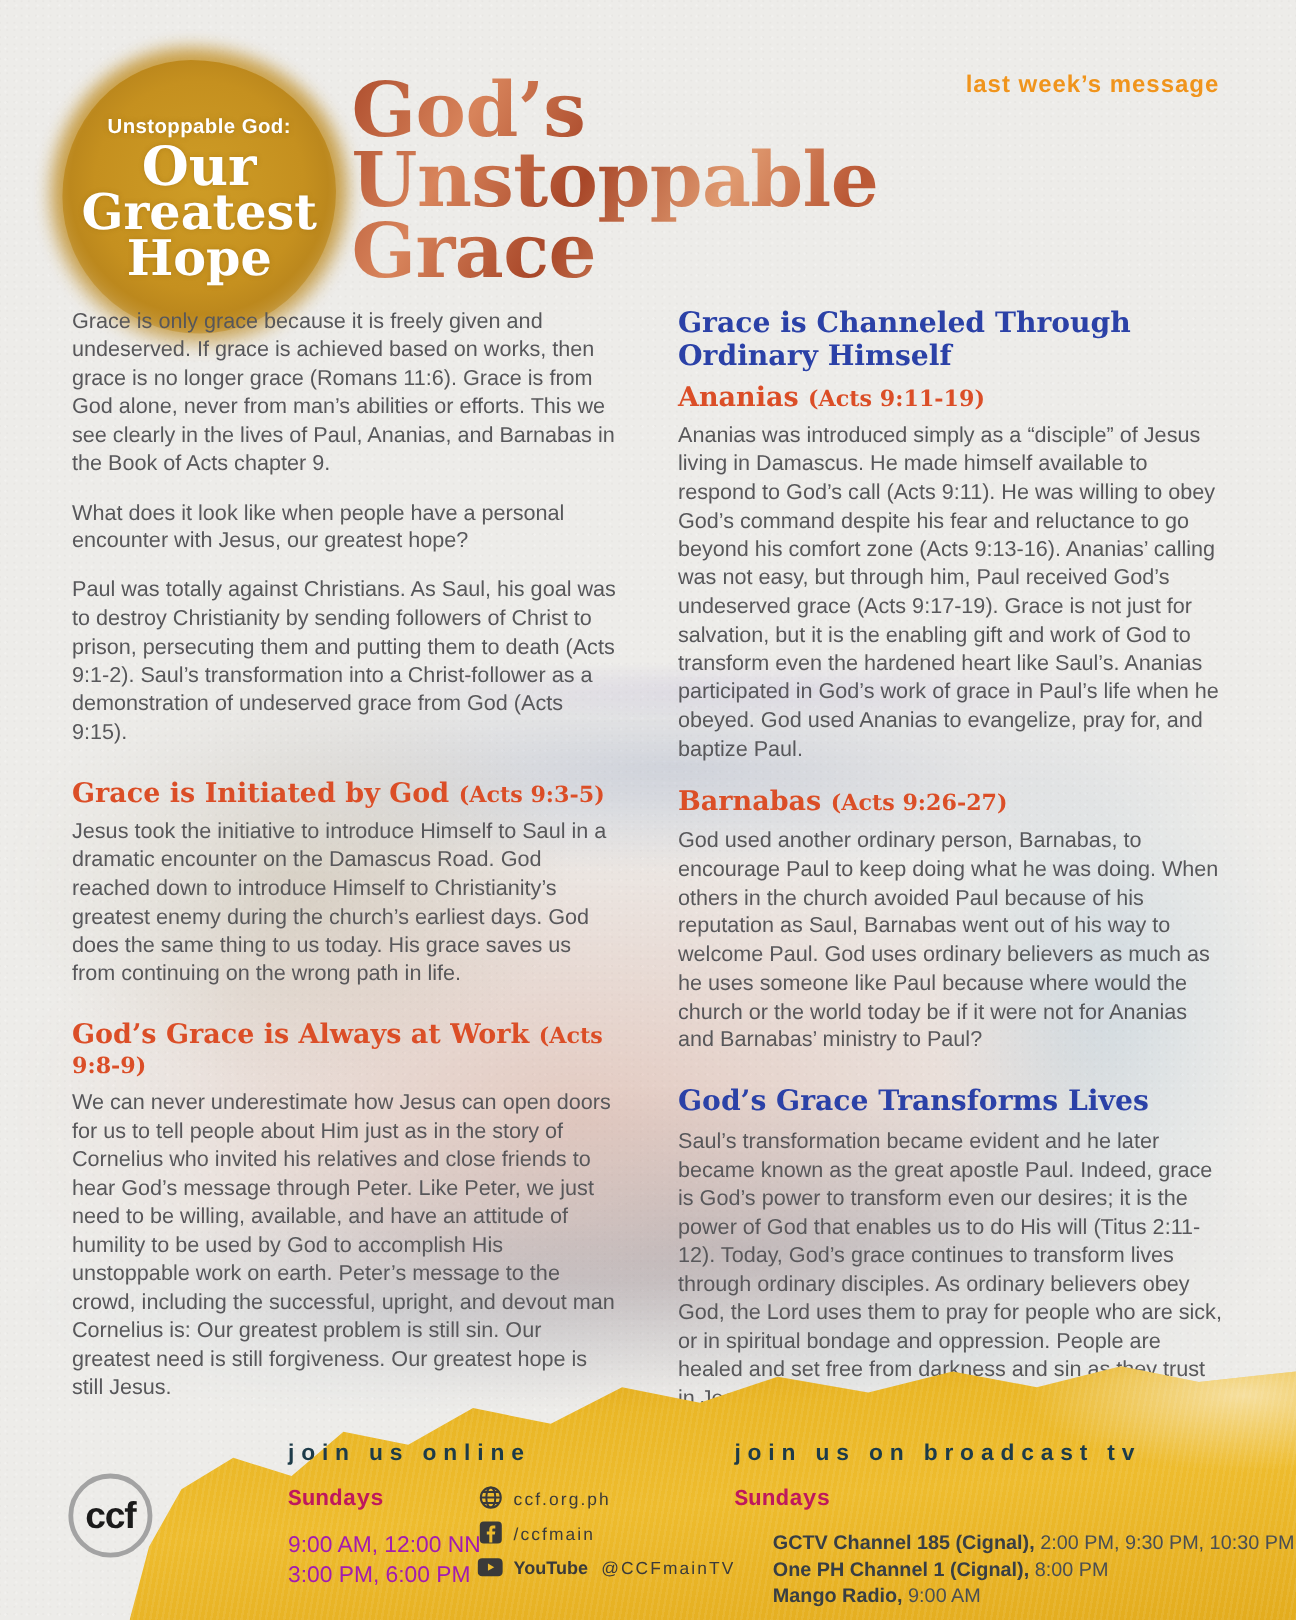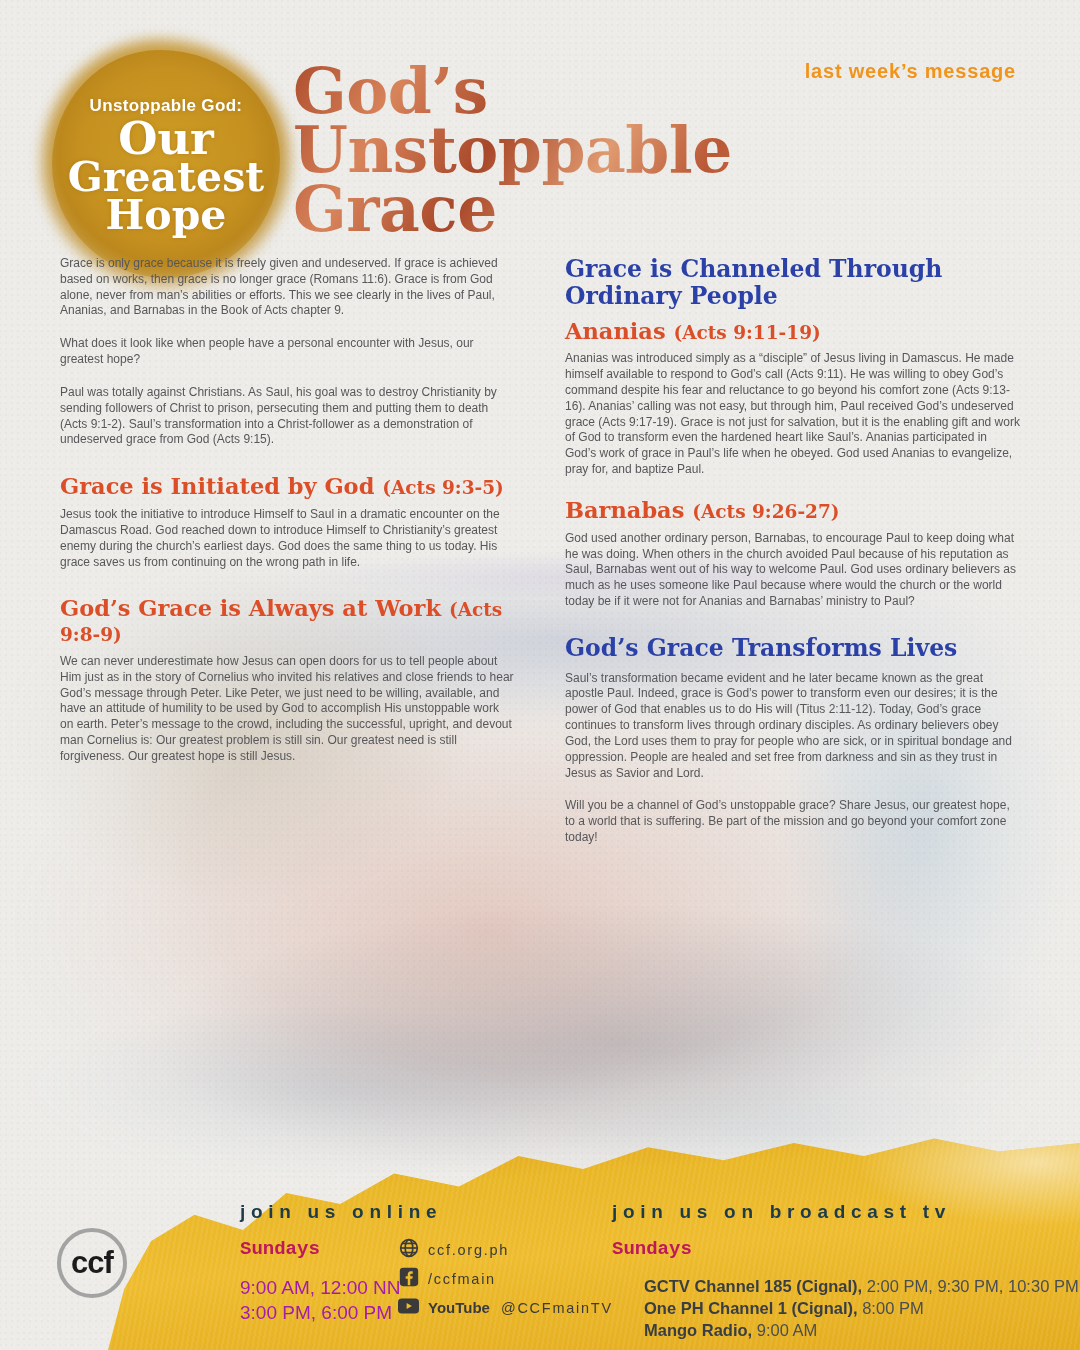--- a/index.html
+++ b/index.html
@@ -60,21 +60,21 @@
       radial-gradient(closest-side at 30% 86%, rgba(104,132,162,.45), transparent),
       radial-gradient(closest-side at 75% 92%, rgba(140,170,190,.4), transparent);
     -webkit-mask-image:radial-gradient(ellipse at 50% 50%, #000 45%, transparent 92%);
     mask-image:radial-gradient(ellipse at 50% 50%, #000 45%, transparent 92%);
   }
 
   
   .columns { position:absolute; left:60px; top:256px; width:960px; display:flex; gap:50px; }
   .col { width:455px; }
   .col p {
-    font-size:12px; line-height:1.32; color:#57575A; margin-bottom:17px;
+    font-size:18px; line-height:1.32; color:#57575A; margin-bottom:17px;
   }
   .h-orange {
     font-family:"DejaVu Serif", serif; font-weight:bold; color:#DB4E27;
     font-size:22.5px; line-height:1.1; margin:26px 0 8px;
   }
   .h-orange .ref { font-size:18.5px; }
   .h-orange.first { margin-top:33px; }
   .h-orange.sub { margin-top:20px; }
   .h-blue {
     font-family:"DejaVu Serif", serif; font-weight:bold; color:#2B41A7;
@@ -155,21 +155,21 @@
       <p>Jesus took the initiative to introduce Himself to Saul in a dramatic encounter on the Damascus Road. God reached down to introduce Himself to Christianity’s greatest enemy during the church’s earliest days. God does the same thing to us today. His grace saves us from continuing on the wrong path in life.</p>
 
       <div class="h-orange">
         <span>God’s Grace is Always at Work</span>
         <span class="ref">(Acts 9:8-9)</span>
       </div>
       <p>We can never underestimate how Jesus can open doors for us to tell people about Him just as in the story of Cornelius who invited his relatives and close friends to hear God’s message through Peter. Like Peter, we just need to be willing, available, and have an attitude of humility to be used by God to accomplish His unstoppable work on earth. Peter’s message to the crowd, including the successful, upright, and devout man Cornelius is: Our greatest problem is still sin. Our greatest need is still forgiveness. Our greatest hope is still Jesus.</p>
     </div>
 
     <div class="col">
-      <div class="h-blue">Grace is Channeled Through Ordinary People</div>
+      <div class="h-blue">Grace is Channeled Through Ordinary Himself</div>
 
       <div class="h-orange sub" style="margin-top:0;">
         <span>Ananias</span>
         <span class="ref">(Acts 9:11-19)</span>
       </div>
       <p>Ananias was introduced simply as a “disciple” of Jesus living in Damascus. He made himself available to respond to God’s call (Acts 9:11). He was willing to obey God’s command despite his fear and reluctance to go beyond his comfort zone (Acts 9:13-16). Ananias’ calling was not easy, but through him, Paul received God’s undeserved grace (Acts 9:17-19). Grace is not just for salvation, but it is the enabling gift and work of God to transform even the hardened heart like Saul’s. Ananias participated in God’s work of grace in Paul’s life when he obeyed. God used Ananias to evangelize, pray for, and baptize Paul.</p>
 
       <div class="h-orange sub">
         <span>Barnabas</span>
         <span class="ref">(Acts 9:26-27)</span>

